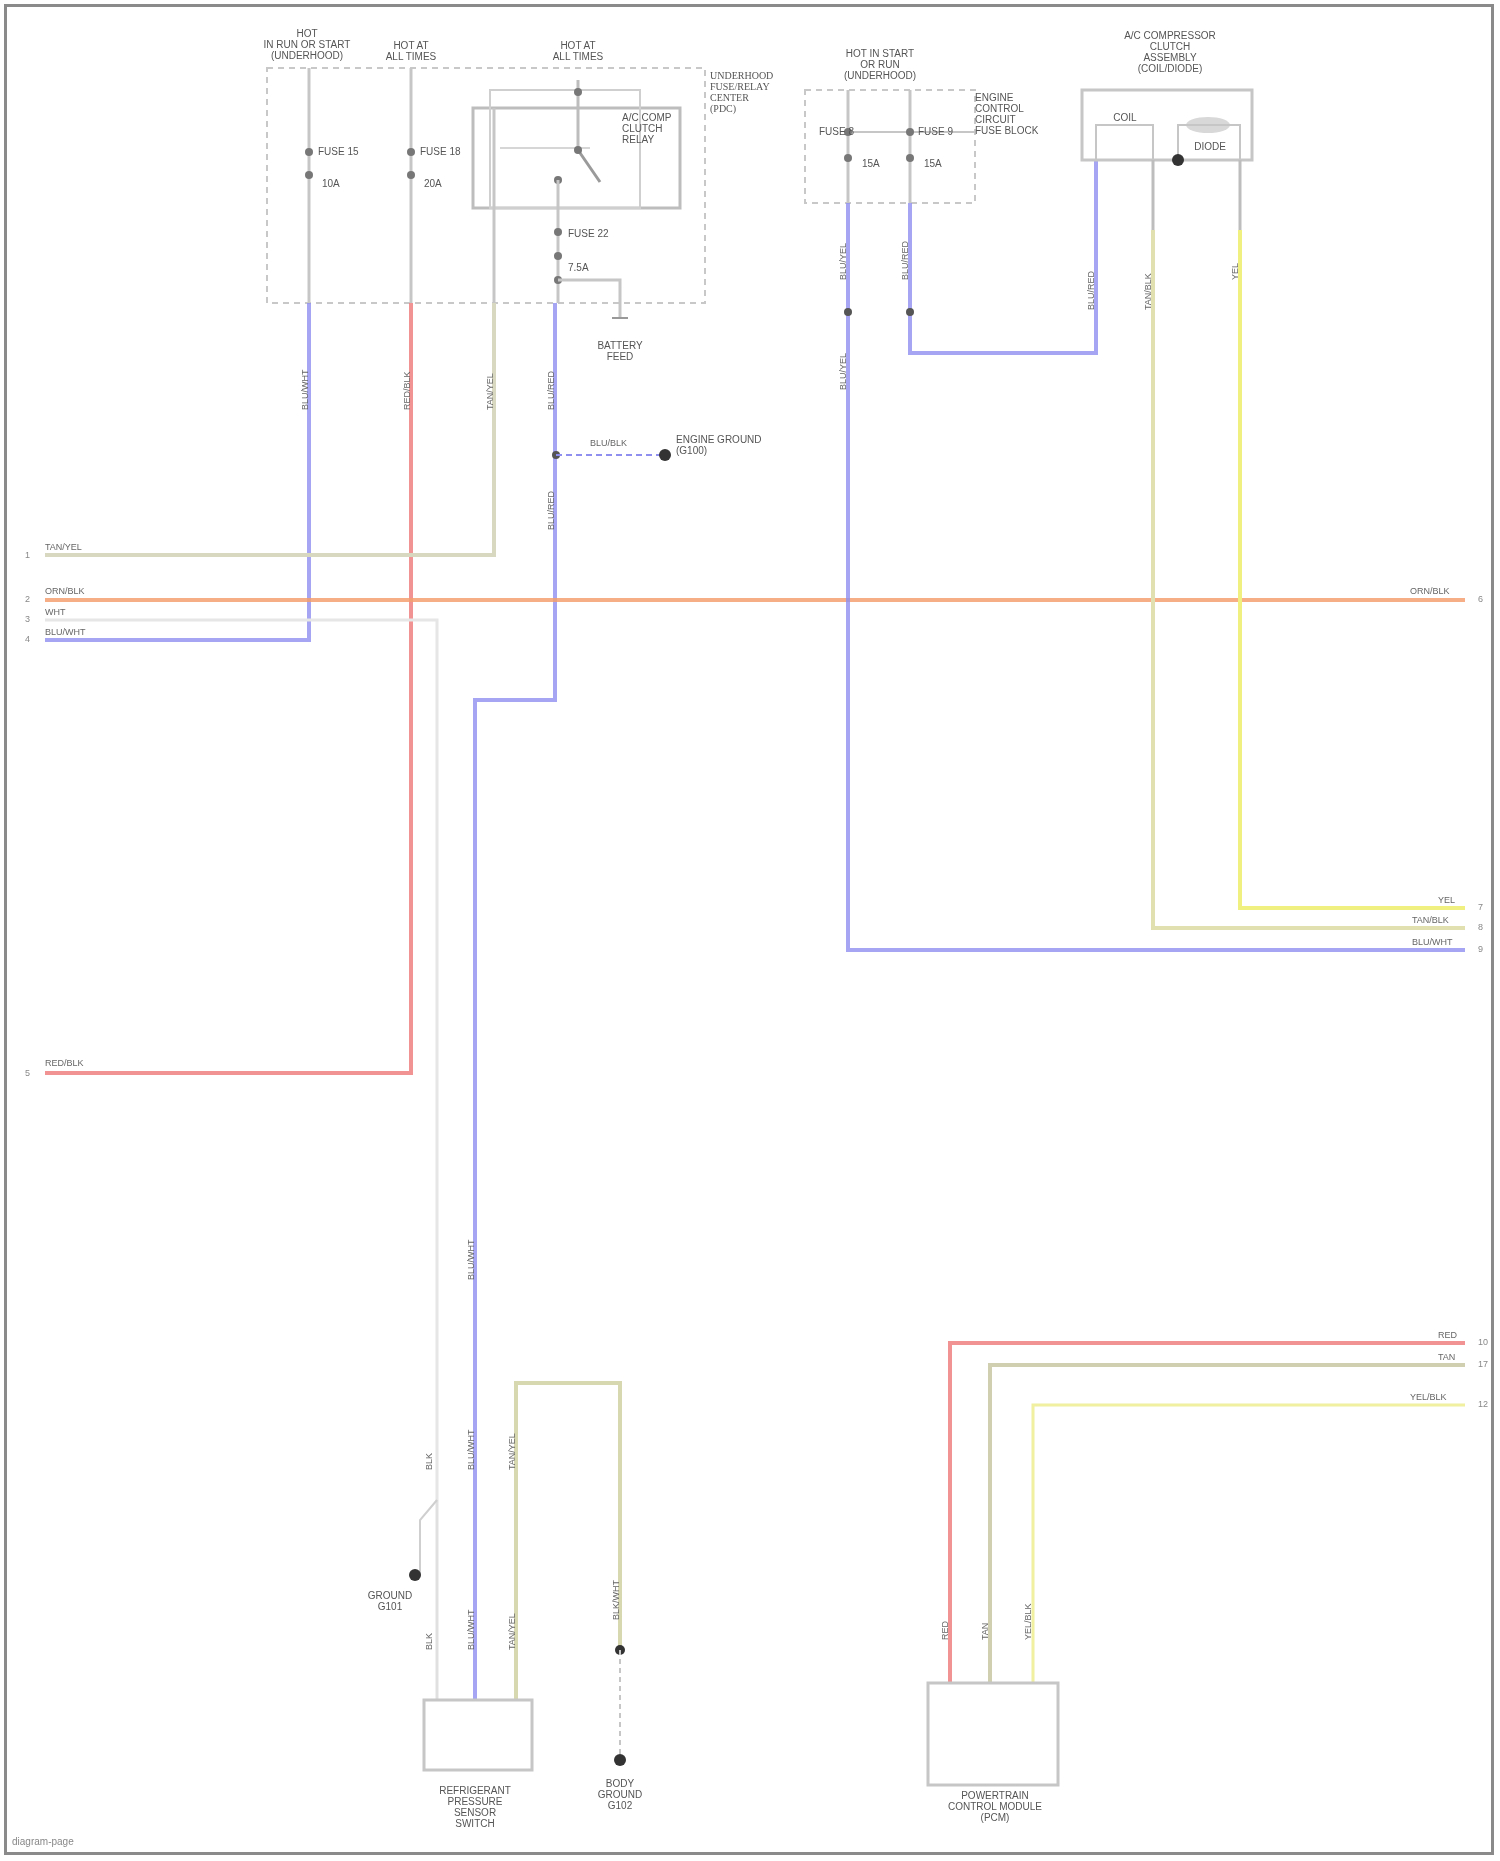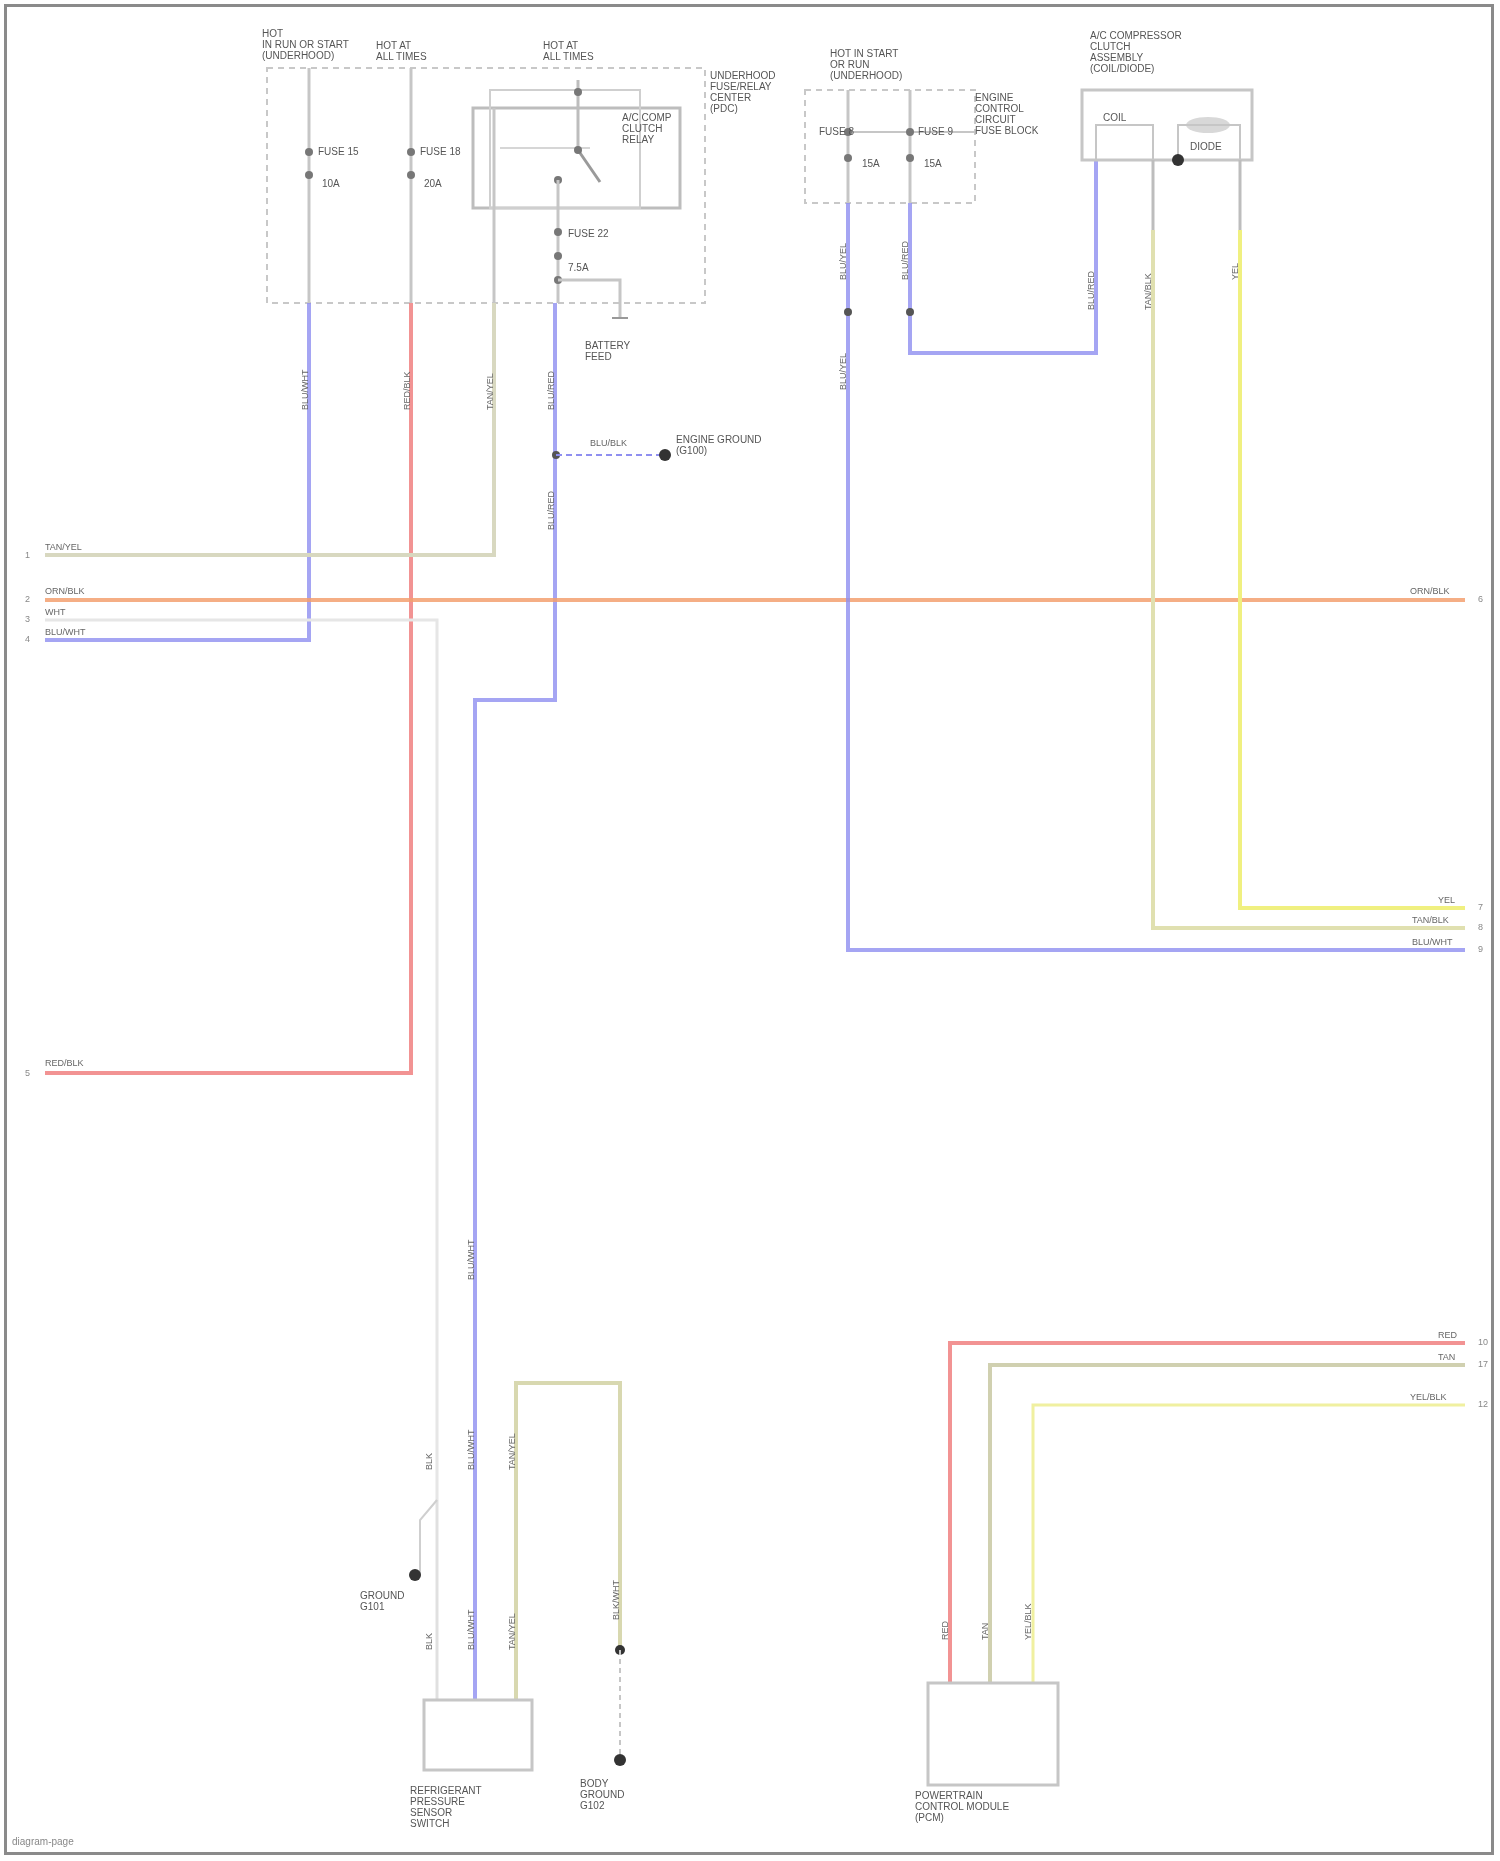--- a/index.html
+++ b/index.html
@@ -2,21 +2,21 @@
 <html><head>
 <meta charset="utf-8">
 <style>
   html, body { margin: 0; padding: 0; background: #ffffff; }
   body { width: 1500px; height: 1861px; position: relative; overflow: hidden;
          font-family: "Liberation Sans", sans-serif; }
   .page { position: absolute; left: 4px; top: 4px; width: 1490px; height: 1851px;
           border: 3px solid #8a8a8a; box-sizing: border-box; background: #fff; }
   svg.diagram { position: absolute; left: 0; top: 0; }
   .lbl { position: absolute; font-size: 10px; color: #555; line-height: 11px;
-         text-align: left; white-space: pre-line; }
+         text-align: center; white-space: pre-line; }
   .lbl.left { text-align: left; }
   .wlbl { position: absolute; font-size: 9px; color: #666; transform-origin: left top; white-space: nowrap; }
   .wlbl.rot { transform: rotate(-90deg); }
   .pin { position: absolute; font-size: 9px; color: #888; }
   .footer { position: absolute; left: 12px; bottom: 14px; font-size: 10px; color: #888; }
 </style>
 </head>
 <body>
 
 <div class="page"></div>
@@ -105,21 +105,21 @@
   <rect x="424" y="1700" width="108" height="70" fill="#fff" stroke="#c6c6c6" stroke-width="3"></rect>
 </svg>
 
 <div class="lbl" style="left:262px;top:28px;width:90px;">HOT
 IN RUN OR START
 (UNDERHOOD)</div>
 <div class="lbl" style="left:376px;top:40px;width:70px;">HOT AT
 ALL TIMES</div>
 <div class="lbl" style="left:543px;top:40px;width:70px;">HOT AT
 ALL TIMES</div>
-<div class="lbl left" style="left:710px;top:70px;width:80px;">UNDERHOOD
+<div class="lbl left" style="left:710px;top:70px;width:80px;font-family:Liberation Serif, serif;">UNDERHOOD
 FUSE/RELAY
 CENTER
 (PDC)</div>
 <div class="lbl left" style="left:622px;top:112px;width:60px;">A/C COMP
 CLUTCH
 RELAY</div>
 <div class="lbl left" style="left:318px;top:146px;">FUSE 15</div>
 <div class="lbl left" style="left:322px;top:178px;">10A</div>
 <div class="lbl left" style="left:420px;top:146px;">FUSE 18</div>
 <div class="lbl left" style="left:424px;top:178px;">20A</div>

